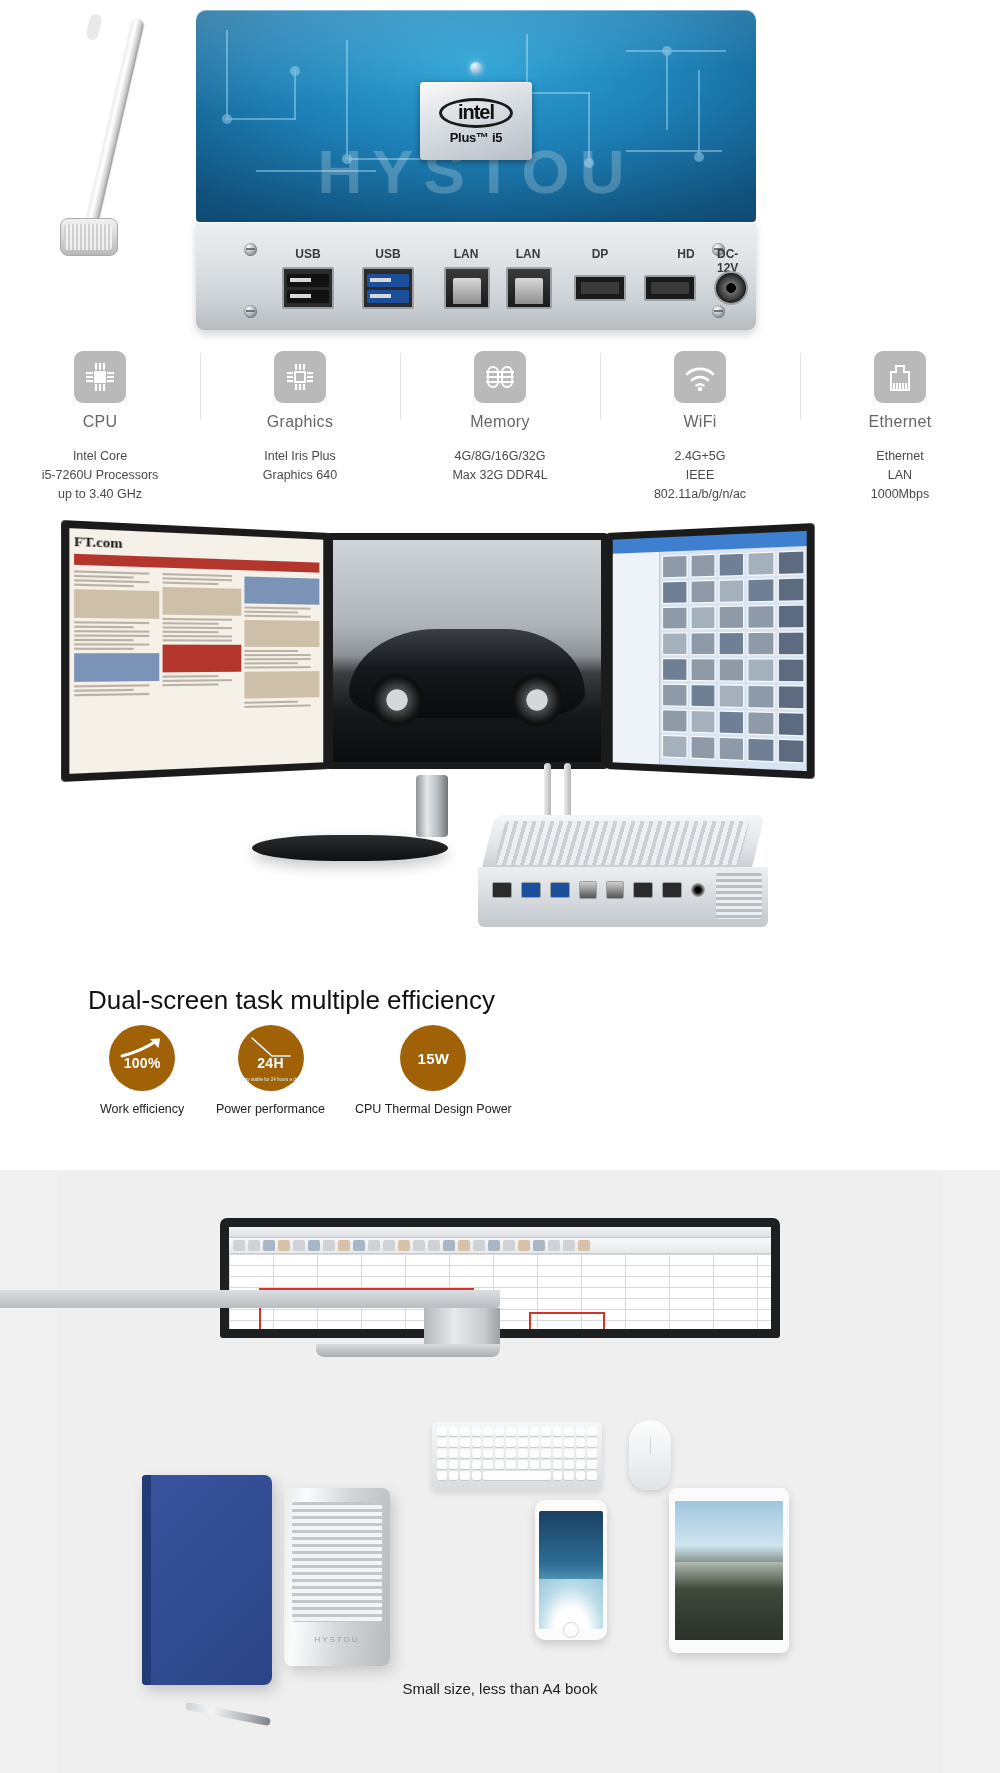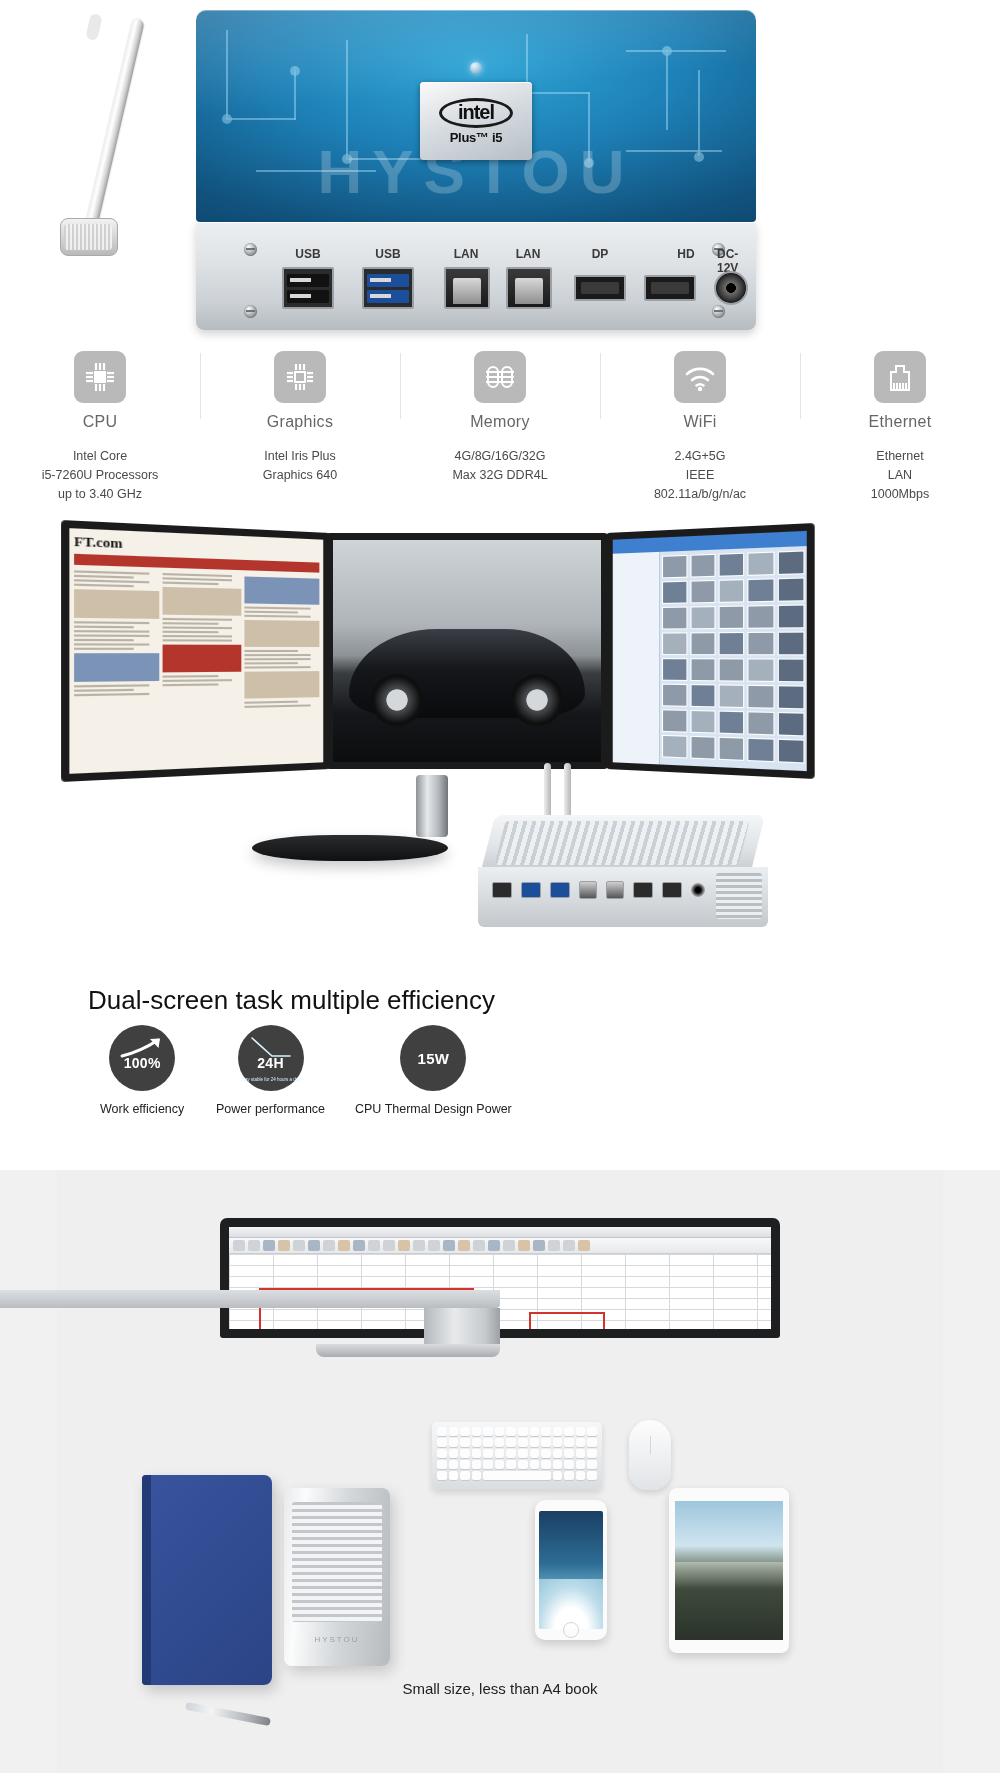--- a/index.html
+++ b/index.html
@@ -261,21 +261,21 @@
   .dual-title{
     position:absolute; left:88px; top:460px;
     font-size:26px; color:#111; white-space:nowrap;
   }
 
   
   #badges{ position:absolute; left:0; top:1025px; width:1000px; height:145px; }
   .badge-col{ position:absolute; text-align:center; }
   .badge-circle{
     width:66px;height:66px;border-radius:50%;
-    background:#404040; margin:0 auto;
+    background:#a16207; margin:0 auto;
     position:relative; color:#fff;
     display:flex;align-items:center;justify-content:center;
   }
   .badge-val{ font-size:15px; font-weight:600; letter-spacing:.3px; }
   .badge-val.small{ font-size:14px; margin-top:10px; }
   .badge-sub{ position:absolute; left:0; right:0; bottom:9px; font-size:4.5px; color:#d9f4ff; }
   .badge-arrow{ position:absolute; left:11px; top:12px; width:44px; height:22px; }
   .badge-line{ position:absolute; left:12px; top:12px; width:42px; height:26px; }
   .badge-label{ margin-top:11px; font-size:12.5px; color:#222; white-space:nowrap; }
 

